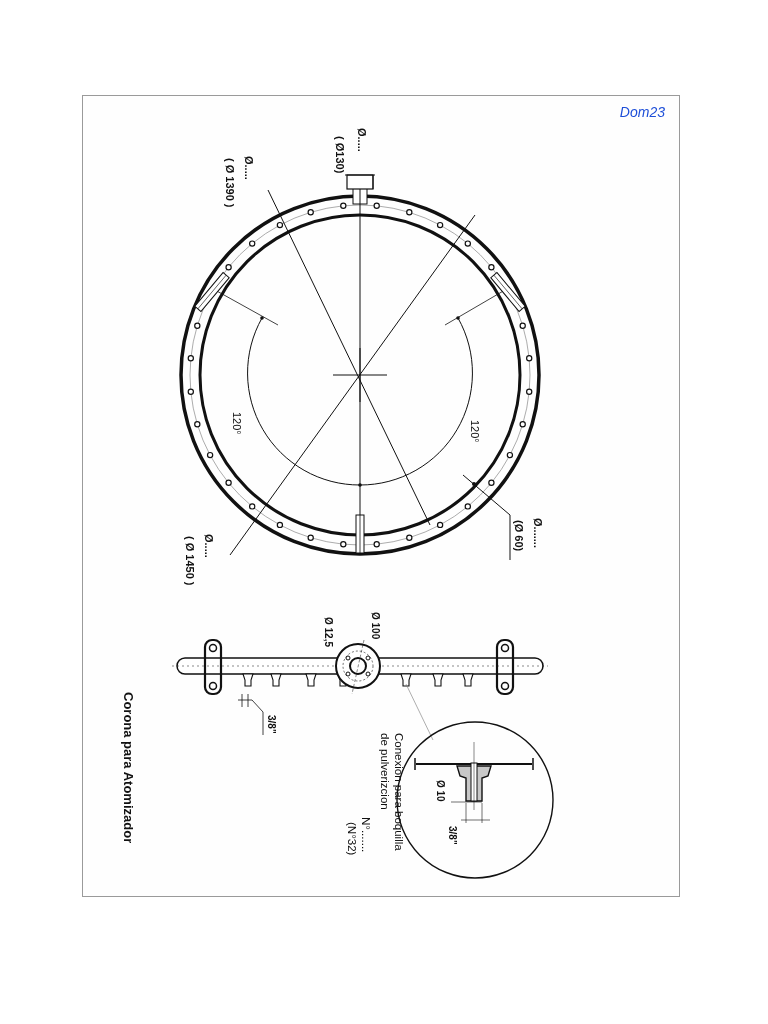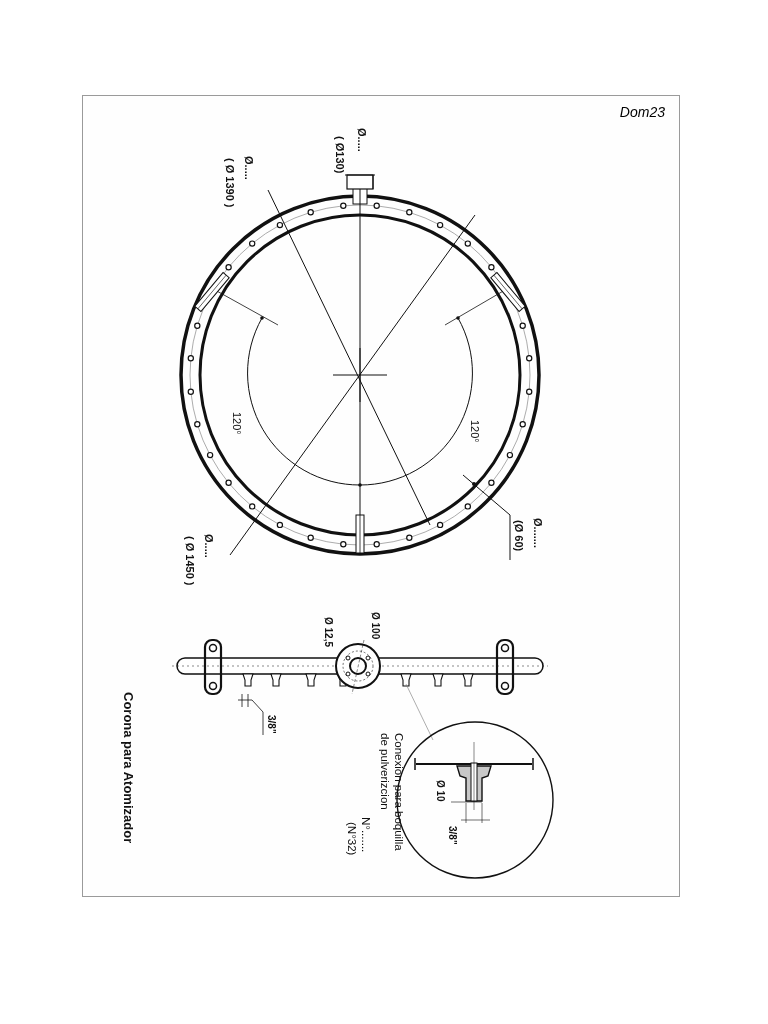--- a/index.html
+++ b/index.html
@@ -1,20 +1,20 @@
 <!DOCTYPE html>
 <html><head>
 <meta charset="utf-8">
 <style>
   html, body { margin: 0; padding: 0; background: #ffffff; }
   body { width: 768px; height: 1024px; position: relative; overflow: hidden;
          font-family: "Liberation Sans", sans-serif; }
   .page-frame { position: absolute; left: 82px; top: 95px; width: 598px; height: 802px;
                 border: 1px solid #9a9a9a; background: #fefefe; box-sizing: border-box; }
-  .watermark { position: absolute; right: 14px; top: 8px; color: #000000; font-style: italic;
+  .watermark { position: absolute; right: 14px; top: 8px; color: #1d4ed8; font-style: italic;
                font-size: 14px; font-family: "Liberation Sans", sans-serif; }
   svg.drawing { position: absolute; left: 0; top: 0; width: 768px; height: 1024px; }
   .lbl { font-family: "Liberation Sans", sans-serif; fill: #111; }
   .bold { font-weight: bold; }
 </style>
 </head>
 <body>
 
 <div class="page-frame">
   <span class="watermark">Dom23</span>

